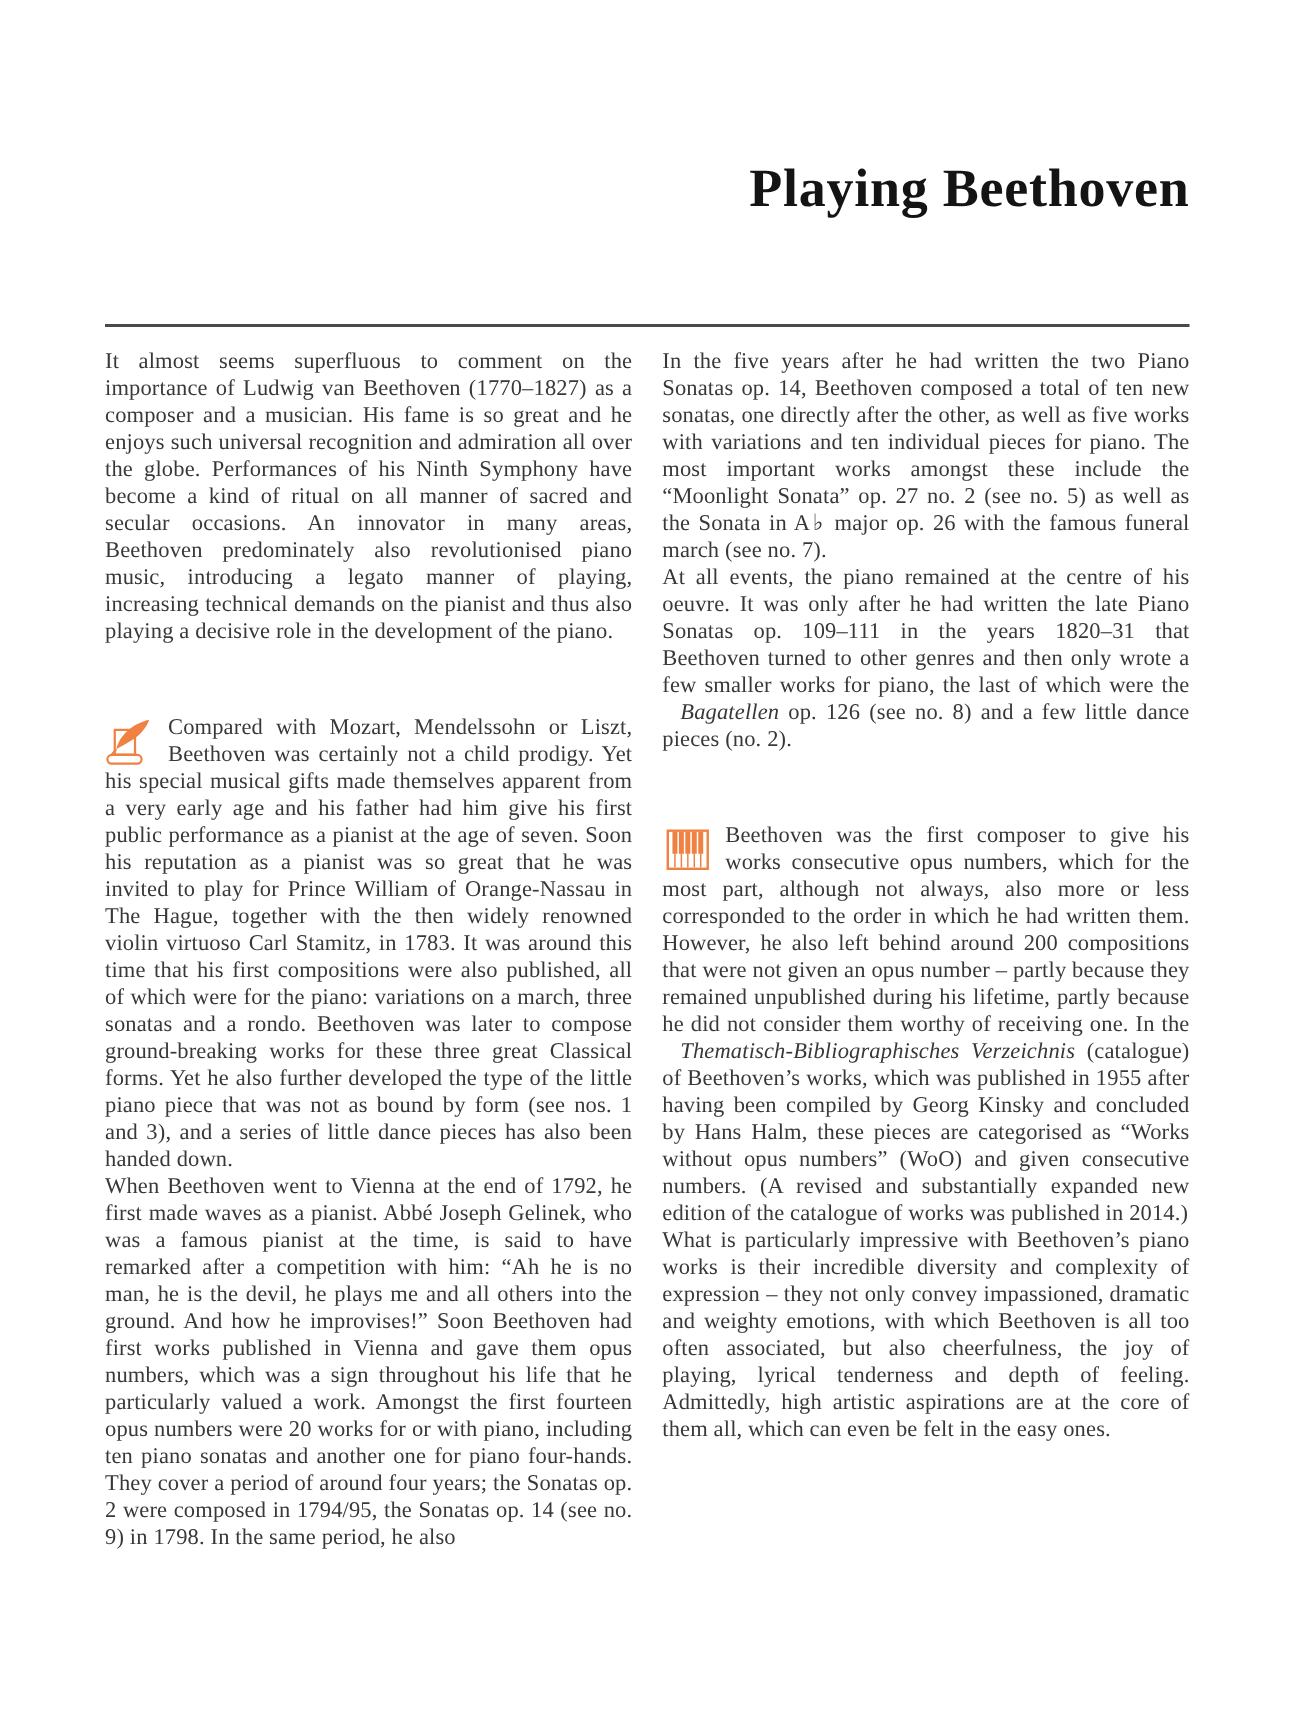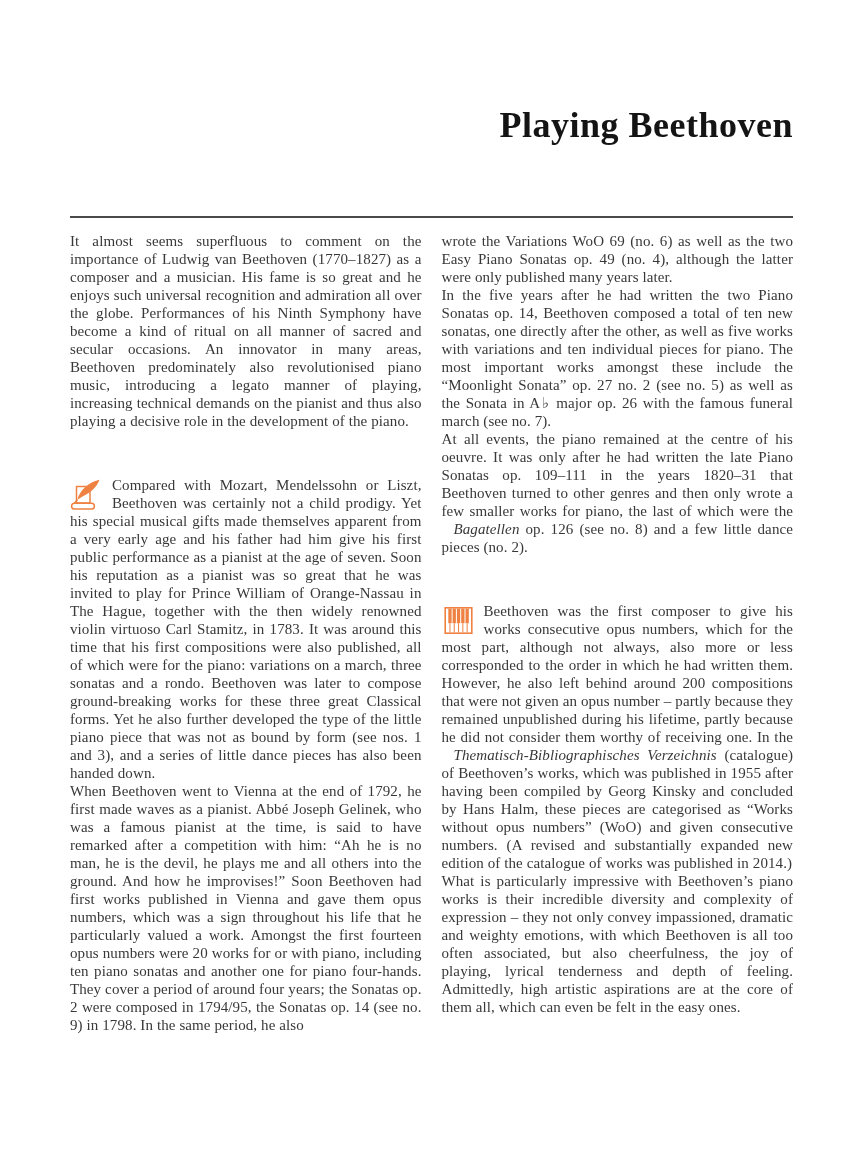--- a/index.html
+++ b/index.html
@@ -67,21 +67,20 @@
                 <path d="M6.5 8.5 H20 V25 H6.5 Z"></path>
                 <path d="M4.5 25.3 H21.5 a2.9 2.9 0 0 1 0 5.8 H4.5 a2.9 2.9 0 0 1 0 -5.8 Z"></path>
               </g>
               <path d="M7.5 21.5 C9.5 13 17.5 4.5 29.5 1.8 C27.5 7 24 12 17 16 C13.2 18.2 9.8 20.2 7.5 21.5 Z" fill="#ef8242"></path>
               <path d="M7.5 21.5 L4.2 25.5" stroke="#ef8242" stroke-width="1.4" fill="none"></path>
             </svg>
           </span><span>Compared with Mozart, Mendelssohn or Liszt, Beethoven was certainly not a child prodigy. Yet his special musical gifts made themselves apparent from a very early age and his father had him give his first public performance as a pianist at the age of seven. Soon his reputation as a pianist was so great that he was invited to play for Prince William of Orange-Nassau in The Hague, together with the then widely renowned violin virtuoso Carl Stamitz, in 1783. It was around this time that his first compositions were also published, all of which were for the piano: variations on a march, three sonatas and a rondo. Beethoven was later to compose ground-breaking works for these three great Classical forms. Yet he also further developed the type of the little piano piece that was not as bound by form (see nos. 1 and 3), and a series of little dance pieces has also been handed down.</span></p>
         <p class="para"><span>When Beethoven went to Vienna at the end of 1792, he first made waves as a pianist. Abbé Joseph Gelinek, who was a famous pianist at the time, is said to have remarked after a competition with him: “Ah he is no man, he is the devil, he plays me and all others into the ground. And how he improvises!” Soon Beethoven had first works published in Vienna and gave them opus numbers, which was a sign throughout his life that he particularly valued a work. Amongst the first fourteen opus numbers were 20 works for or with piano, including ten piano sonatas and another one for piano four-hands. They cover a period of around four years; the Sonatas op. 2 were composed in 1794/95, the Sonatas op. 14 (see no. 9) in 1798. In the same period, he also</span></p>
       </div>
     <div class="col">
-        <p class="para"><span>wrote the Variations WoO 69 (no. 6) as well as the two Easy Piano Sonatas op. 49 (no. 4), although the latter were only published many years later.</span></p>
         <p class="para"><span>In the five years after he had written the two Piano Sonatas op. 14, Beethoven composed a total of ten new sonatas, one directly after the other, as well as five works with variations and ten individual pieces for piano. The most important works amongst these include the “Moonlight Sonata” op. 27 no. 2 (see no. 5) as well as the Sonata in A♭ major op. 26 with the famous funeral march (see no. 7).</span></p>
         <p class="para"><span>At all events, the piano remained at the centre of his oeuvre. It was only after he had written the late Piano Sonatas op. 109–111 in the years 1820–31 that Beethoven turned to other genres and then only wrote a few smaller works for piano, the last of which were the </span><i>Bagatellen</i><span> op. 126 (see no. 8) and a few little dance pieces (no. 2).</span></p>
         <p class="para gap"><span class="pmark">
             <svg viewBox="0 0 33 33" xmlns="http://www.w3.org/2000/svg">
               <rect x="3.2" y="3.8" width="26.6" height="25.4" fill="none" stroke="#ef8242" stroke-width="1.6"></rect>
               <g fill="#ef8242">
                 <rect x="6.3" y="4.6" width="3.3" height="14.6"></rect>
                 <rect x="10.6" y="4.6" width="3.3" height="14.6"></rect>
                 <rect x="14.9" y="4.6" width="3.3" height="14.6"></rect>
                 <rect x="19.2" y="4.6" width="3.3" height="14.6"></rect>

